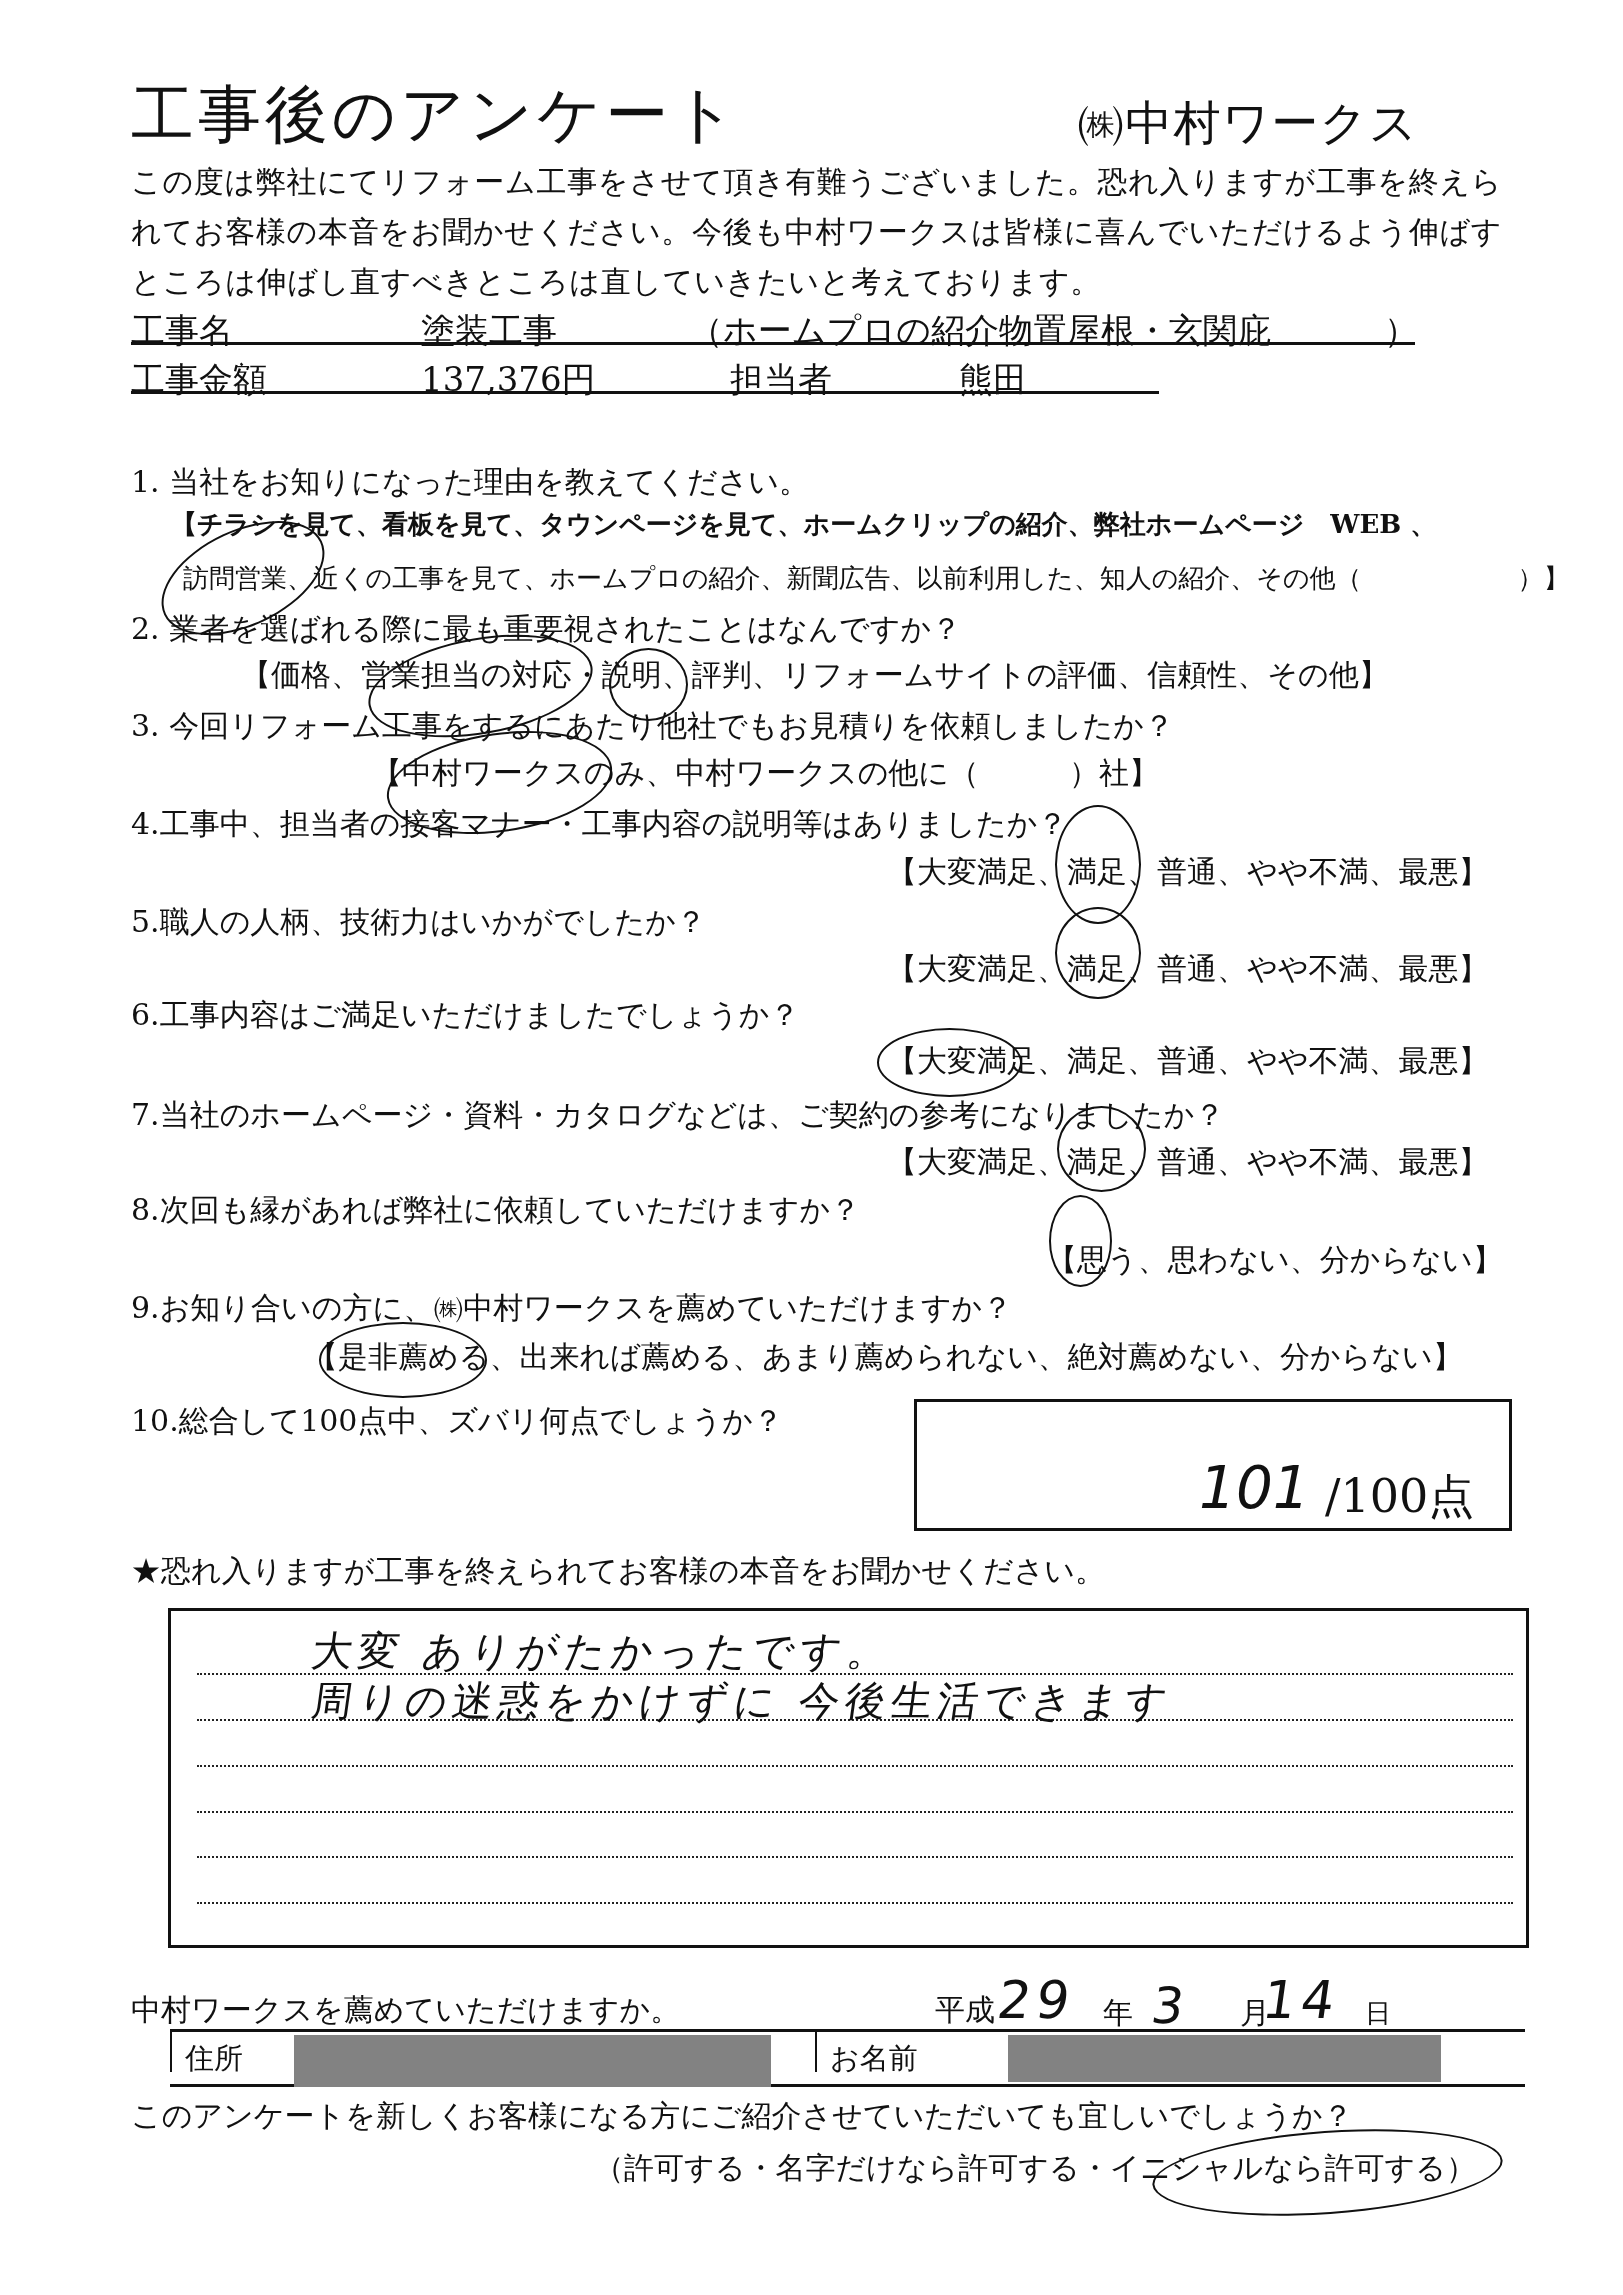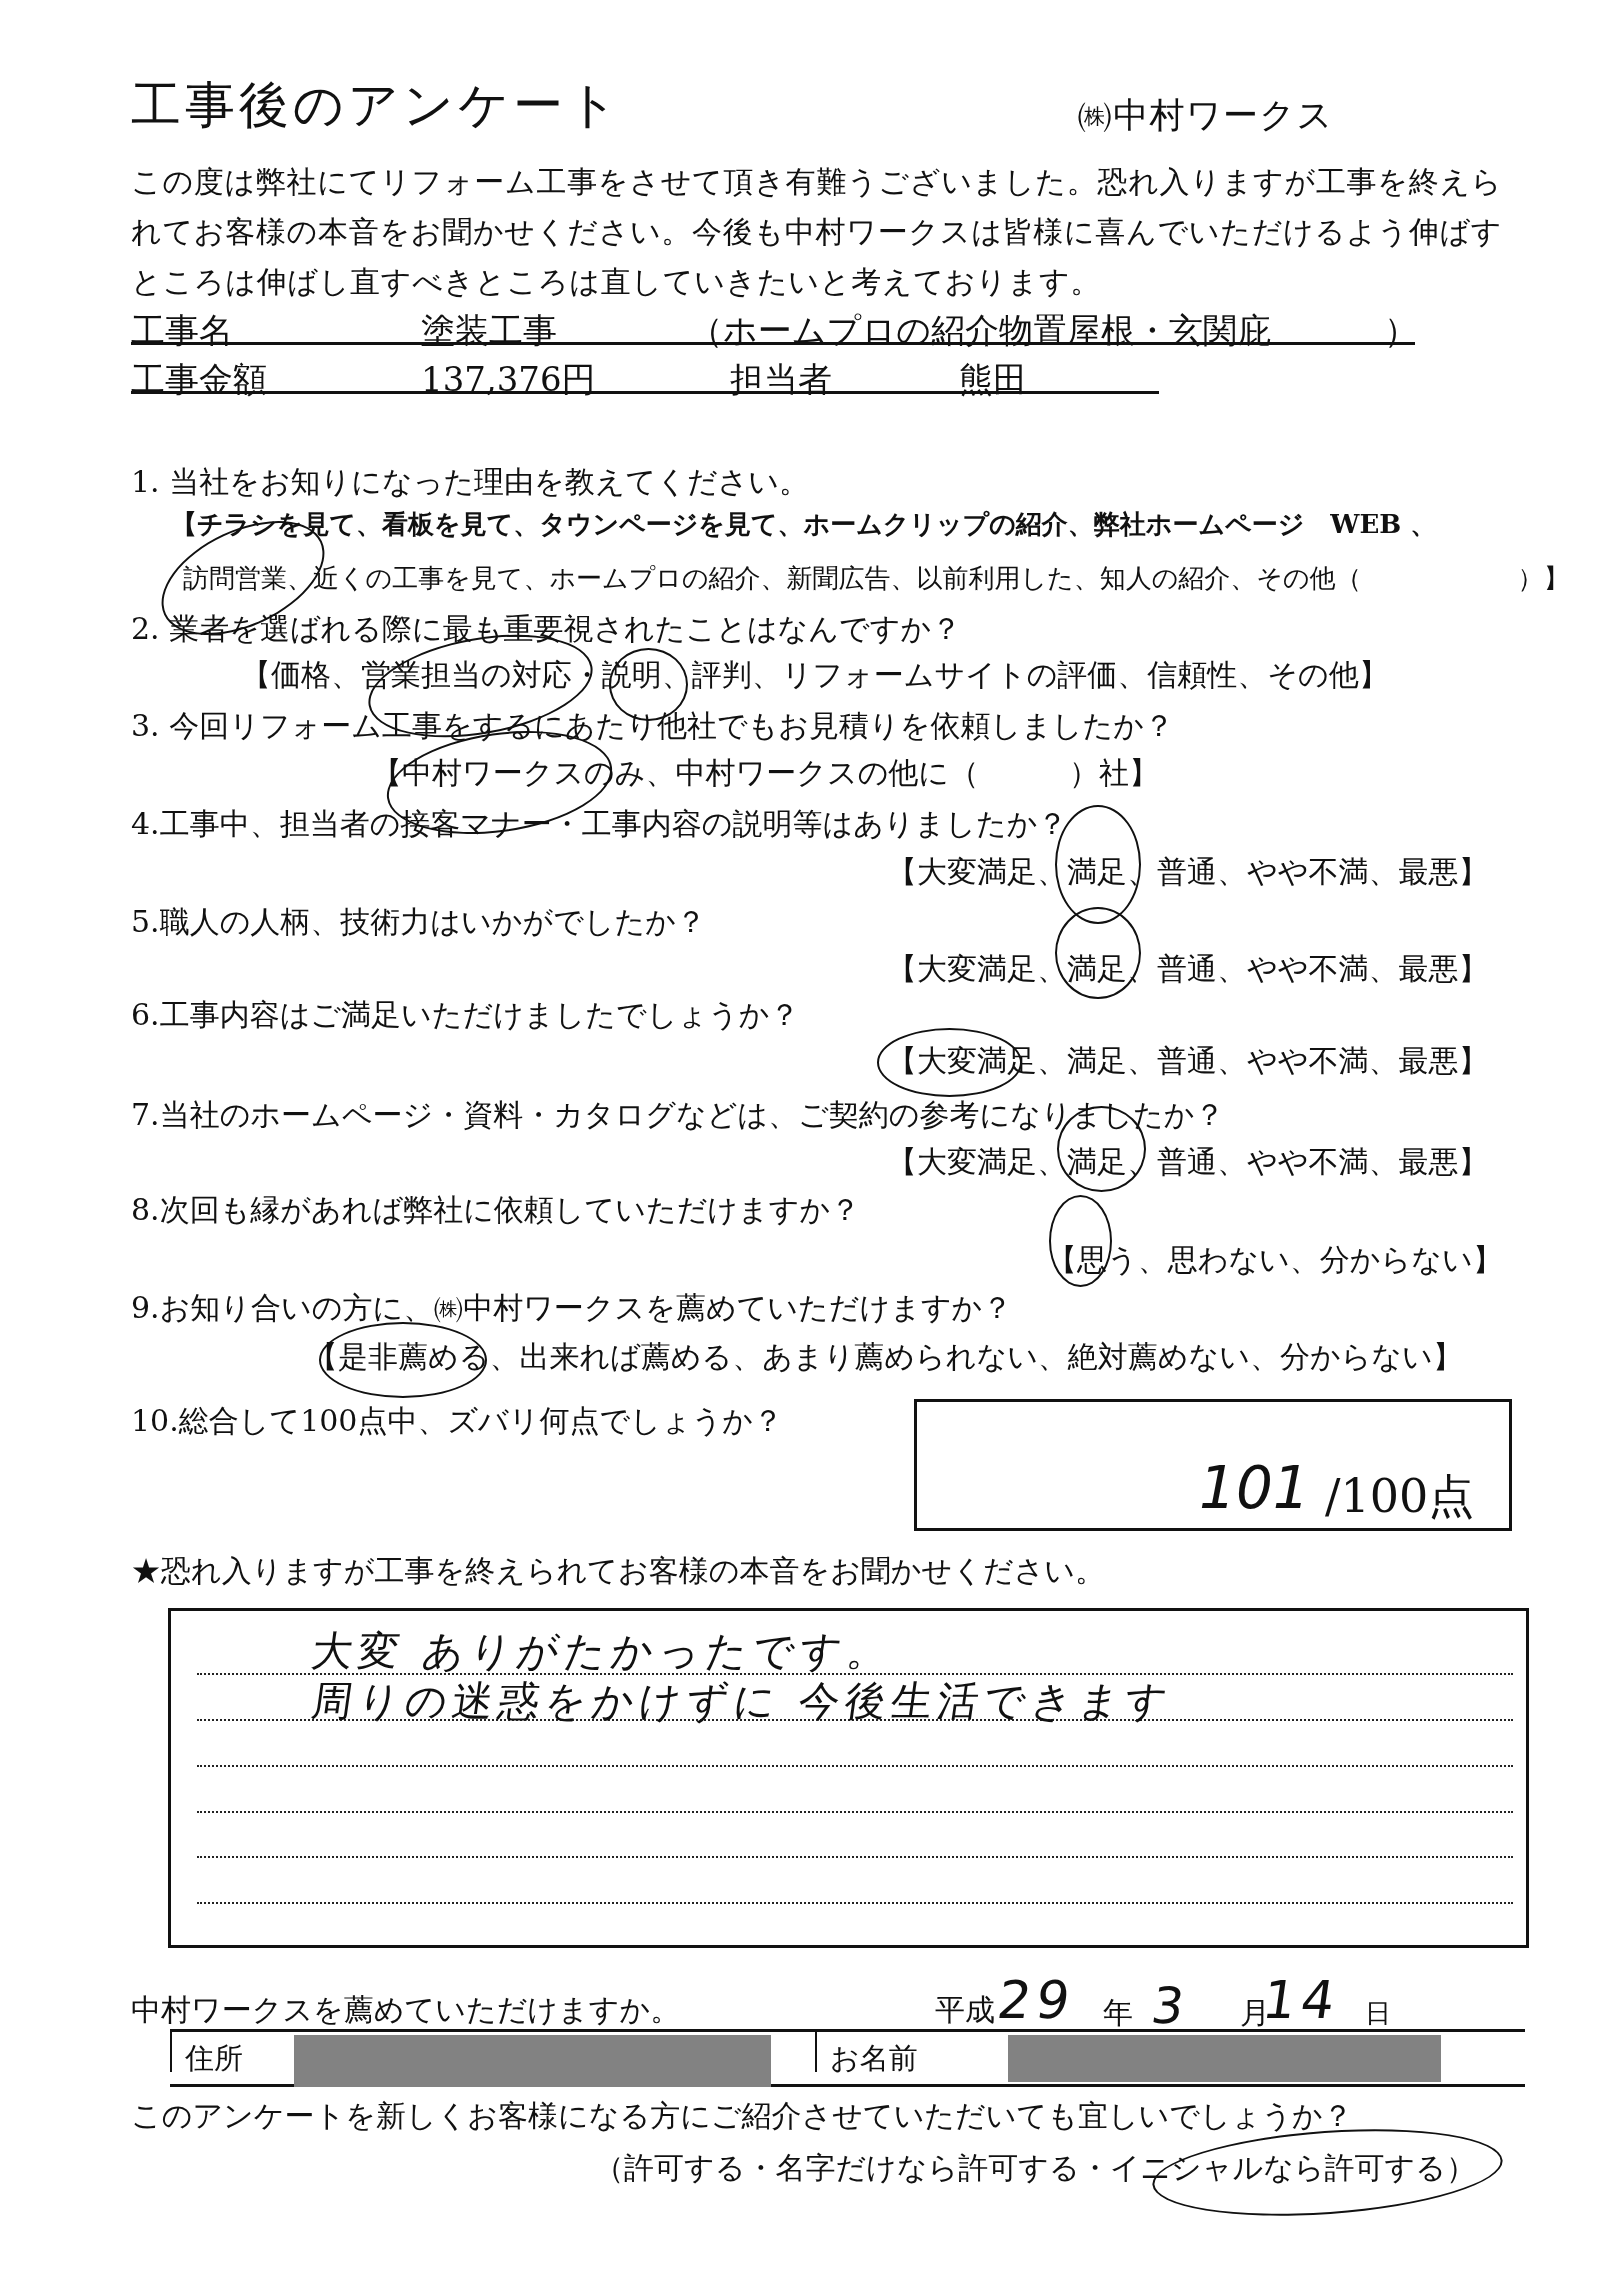--- a/index.html
+++ b/index.html
@@ -1,20 +1,20 @@
 <!DOCTYPE html>
 <html style="font-size:10.5px"><head>
 <meta charset="utf-8">
 <style>
   html,body{margin:0;padding:0;background:#fff;}
   body{width:1623px;height:2295px;position:relative;overflow:hidden;
        font-family:"DejaVu Serif","Liberation Serif",serif;color:#111;}
   .abs{position:absolute;white-space:nowrap;}
-  .title{left:131px;top:72px;font-size:50px;letter-spacing:3.9px;}
-  .company{left:1077px;top:92px;font-size:35px;letter-spacing:1.3px;}
+  .title{left:131px;top:72px;font-size:63px;letter-spacing:3.9px;}
+  .company{left:1077px;top:92px;font-size:47px;letter-spacing:1.3px;}
   .intro{left:131px;top:157px;font-size:30px;line-height:50px;width:1394px;white-space:normal;letter-spacing:0.7px;}
   .info-row{font-size:34px;}
   .uline{position:absolute;height:3.3px;background:#111;}
   .q{font-size:30px;}
   .opt{font-size:30px;}
   .opt-small{font-size:26px;}
   .circle{position:absolute;border:2.6px solid #111;border-radius:50%;}
   .scorebox{position:absolute;left:914px;top:1399px;width:592px;height:126px;border:3.3px solid #111;border-top-width:3.9px;}
   .score-hand{position:absolute;font-family:"DejaVu Sans",sans-serif;font-style:italic;font-size:58px;}
   .score-print{position:absolute;font-size:46px;}

